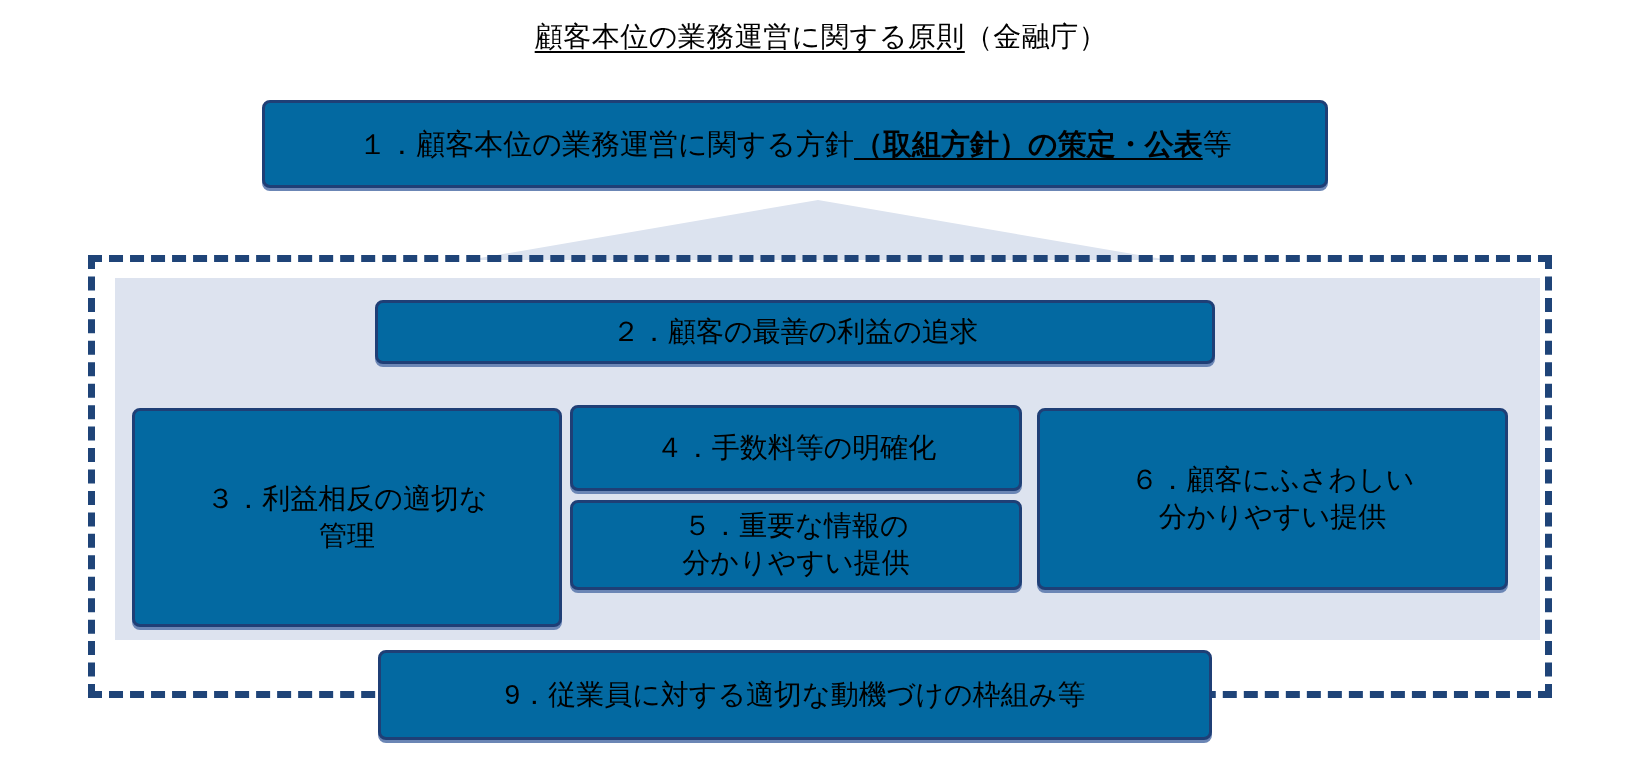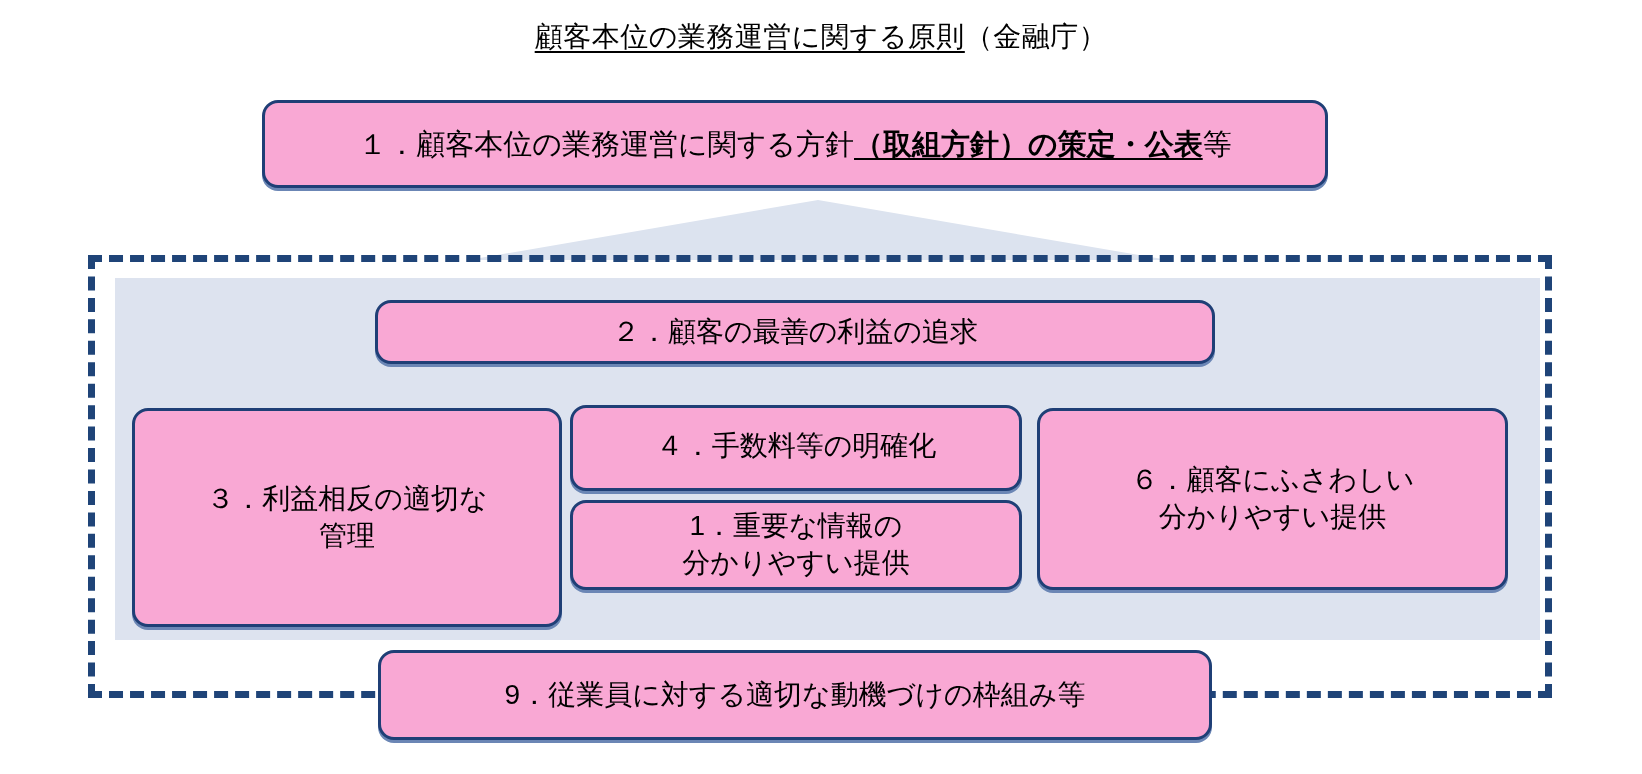--- a/index.html
+++ b/index.html
@@ -16,23 +16,23 @@
   .title{
     position:absolute;left:0;top:18px;width:1642px;
     text-align:center;font-size:28px;letter-spacing:.5px;white-space:nowrap;
   }
   .title .u{ text-decoration:underline; text-underline-offset:5px;}
   .title .paren{ text-decoration:none; }
 
   
   .node{
     position:absolute;
-    background:#f9a8d4;
+    background:#0369a1;
     border:3px solid #1f3f76;
-    border-radius:16px;
+    border-radius:8px;
     box-shadow:0 3px 0 0 #6b86b5;
     display:flex;align-items:center;justify-content:center;
     text-align:center;
     box-sizing:border-box;
     font-size:28px;
     line-height:1.32;
     color:#000;
   }
   .node .txt{display:block;padding:0 10px;}
 
@@ -57,21 +57,21 @@
   }
   
   #panel{
     position:absolute;left:115px;top:278px;width:1425px;height:362px;
     background:#dde3ef;
   }
 
   
   #box2{left:375px;top:300px;width:840px;height:64px;}
   #box3{left:132px;top:408px;width:430px;height:219px;}
-  #box4{left:570px;top:405px;width:452px;height:86px;font-family:Liberation Mono, monospace;}
+  #box4{left:570px;top:405px;width:452px;height:86px;}
   #box5{left:570px;top:500px;width:452px;height:90px;}
   #box6{left:1037px;top:408px;width:471px;height:182px;}
   #box7{left:378px;top:650px;width:834px;height:90px;}
 </style>
 </head>
 <body>
 
 <div id="stage">
 
   <div class="title">
@@ -102,21 +102,21 @@
       <span>管理</span>
     </span>
   </div>
 
   <div class="node" id="box4">
     <span class="txt">４．手数料等の明確化</span>
   </div>
 
   <div class="node" id="box5">
     <span class="txt">
-      <span>1．重要な情報の</span><br>
+      <span>５．重要な情報の</span><br>
       <span>分かりやすい提供</span>
     </span>
   </div>
 
   <div class="node" id="box6">
     <span class="txt">
       <span>６．顧客にふさわしい</span><br>
       <span>分かりやすい提供</span>
     </span>
   </div>

